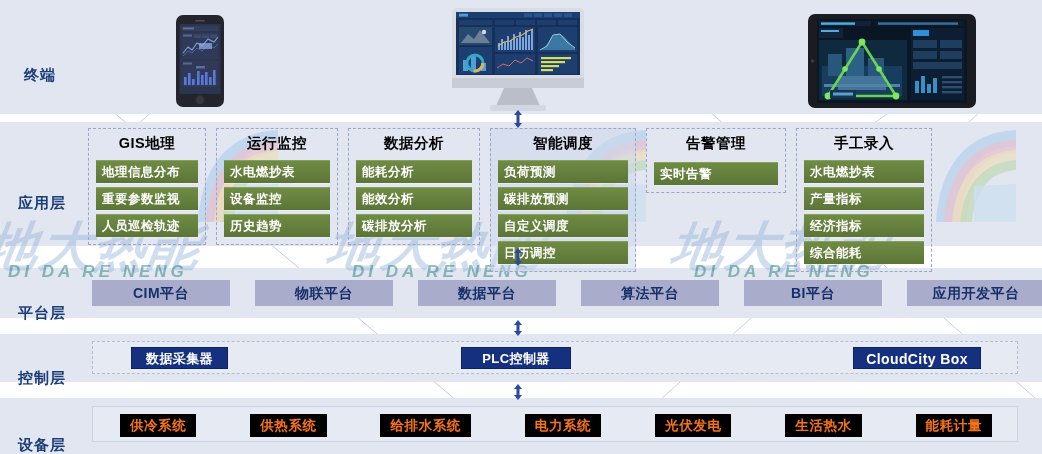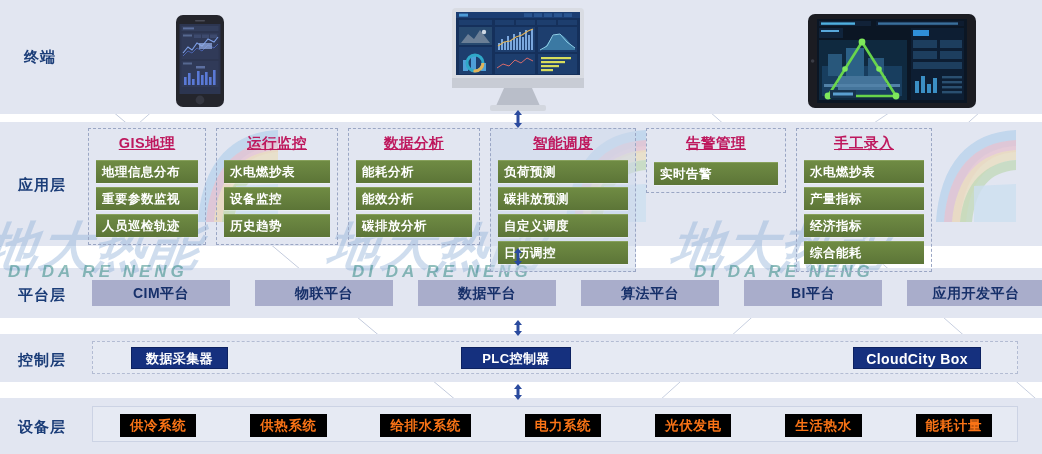--- a/index.html
+++ b/index.html
@@ -19,21 +19,21 @@
   #band-terminal{top:0;height:114px;}
   #band-app{top:122px;height:124px;}
   #band-platform{top:268px;height:50px;}
   #band-control{top:334px;height:48px;}
   #band-device{top:398px;height:56px;}
 
   
   .layer-label{
     position:absolute;z-index:6;
     color:#1b3d78;font-weight:bold;font-size:15px;
-    letter-spacing:1px;white-space:nowrap;
+    letter-spacing:1px;white-space:nowrap;margin-top:18px;
   }
   #label-terminal{left:24px;top:48px;}
   #label-app{left:18px;top:176px;}
   #label-platform{left:18px;top:286px;}
   #label-control{left:18px;top:351px;}
   #label-device{left:18px;top:418px;}
 
   
   .wm{position:absolute;z-index:4;pointer-events:none;user-select:none;}
   .wm-cn{
@@ -59,24 +59,23 @@
   
   #app-row{position:absolute;left:88px;top:128px;z-index:5;display:flex;gap:10px;align-items:flex-start;}
   .app-group{
     border:1.4px dashed #9aa6c4;
     padding:4px 7px 7px 7px;
     display:flex;flex-direction:column;gap:4px;
     background:transparent;
     box-sizing:border-box;
   }
   .app-group-title{
-    color:#be185d;font-weight:bold;font-size:14.5px;
+    color:#000000;font-weight:bold;font-size:14.5px;
     text-align:center;padding:1px 0 3px 0;white-space:nowrap;
     letter-spacing:.5px;
-    text-decoration:underline;
   }
   .app-item{
     background:linear-gradient(180deg,#6f8b43 0%,#657f3d 55%,#5c7537 100%);
     color:#ffffff;font-size:12.5px;font-weight:bold;
     padding:2.5px 6px;white-space:nowrap;
     border-top:1px solid #87a05c;
     letter-spacing:.5px;
     box-shadow:0 1px 0 rgba(255,255,255,.35);
   }
   #g-gis{width:118px;}

